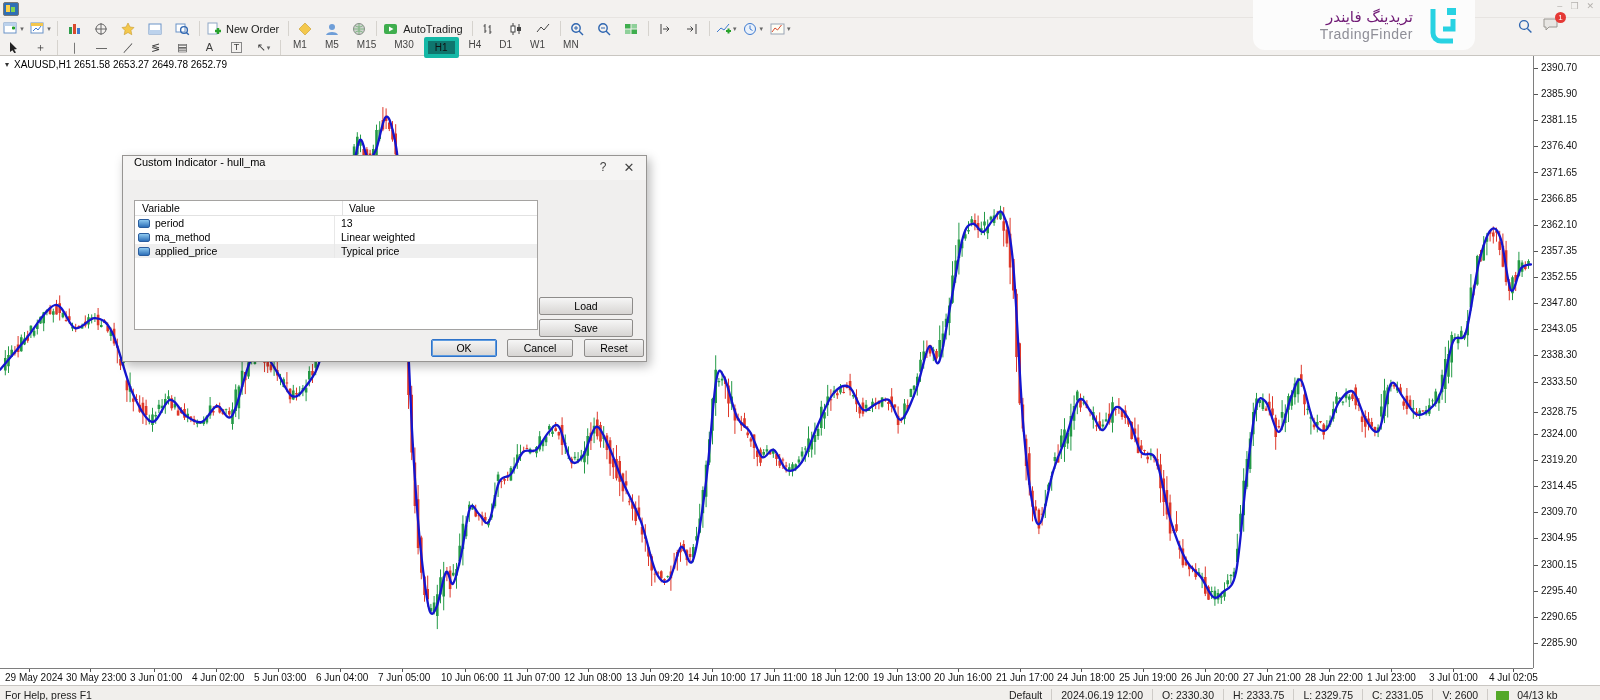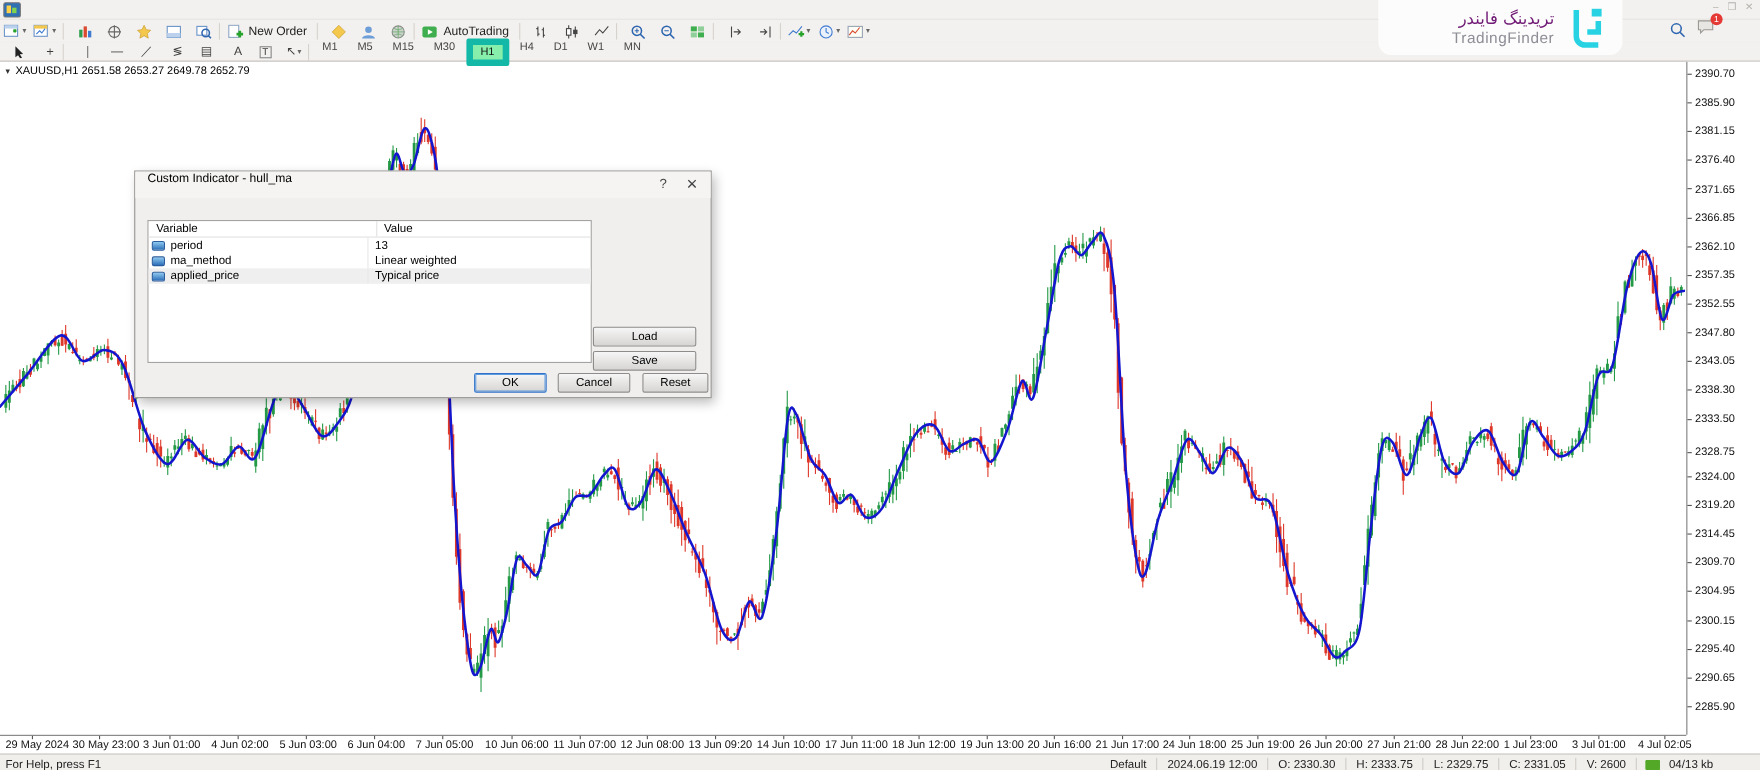--- a/index.html
+++ b/index.html
@@ -9,28 +9,28 @@
   .appicon{width:14px;height:12px;margin:0 4px 0 3px;position:relative;background:#2f6fb4;border:1px solid #777;border-radius:2px}
   .appicon i{position:absolute;left:2px;top:2px;width:4px;height:7px;background:#ffd24a}
   .appicon b{position:absolute;left:7px;top:4px;width:4px;height:5px;background:#7fd34f}
   #menu-items{display:flex}
   .mi{padding:2px 9px;cursor:default}
   .win-controls{position:absolute;right:6px;top:1px;display:flex;gap:8px;color:#b4b1ad;font-size:9px}
   
   .tb{position:absolute;left:0;width:1600px;display:flex;align-items:center;background:#f3f1ef;z-index:6}
   .tb1{top:17px;height:21px;border-top:1px solid #e7e4e1;border-bottom:1px solid #dedbd7}
   .tb2{top:39px;height:16px;border-bottom:1px solid #c9c6c1}
-  .tbtn{height:17px;min-width:21px;display:flex;align-items:center;justify-content:flex-end;gap:1px;padding:0 2px;border:1px solid transparent;border-radius:2px}
+  .tbtn{height:17px;min-width:21px;display:flex;align-items:center;justify-content:center;gap:1px;padding:0 2px;border:1px solid transparent;border-radius:2px}
   .tbtn svg{display:block}
   .sep{width:1px;height:15px;background:#d6d3ce;margin:0 3px}
   .tlabel{font-size:11px;color:#222;padding:0 3px;white-space:nowrap}
   .dd{font-size:7px;color:#666;line-height:1}
   .glyph{font-size:11px;color:#3c3c3c;line-height:1}
   .tfbtn{font-size:10px;color:#444;padding:1px 7px;margin:0 1px;border:1px solid transparent;border-radius:2px}
-  .tfbtn.active{background:#86efac;border:6px solid #14b8a6;color:#111}
+  .tfbtn.active{background:#0f766e;border:4px solid #14b8a6;color:#111}
   
   .brand{position:absolute;left:1253px;top:0;width:222px;height:50px;background:#fcfcfc;border-radius:0 0 12px 12px;display:flex;align-items:center;justify-content:flex-end;gap:10px;padding-right:14px;box-sizing:border-box;z-index:7}
   .brand .txt{text-align:right}
   .brand .fa{font-family:"DejaVu Sans",sans-serif;font-size:15px;color:#701a75;direction:rtl}
   .brand .en{font-size:14px;color:#8e8e97;letter-spacing:.5px}
   .quick{position:absolute;left:1518px;top:17px;display:flex;gap:10px;align-items:center;z-index:7}
   .badge{position:absolute;top:-5px;right:-6px;background:#e53935;color:#fff;font-size:8px;width:11px;height:11px;border-radius:50%;display:flex;align-items:center;justify-content:center}
   
   .chart-frame{position:absolute;top:55px;left:0;width:1600px;height:629px;background:#fff;border-top:1px solid #b6b3ae;z-index:1}
   #chart-svg{position:absolute;left:0;top:55px;z-index:1}

